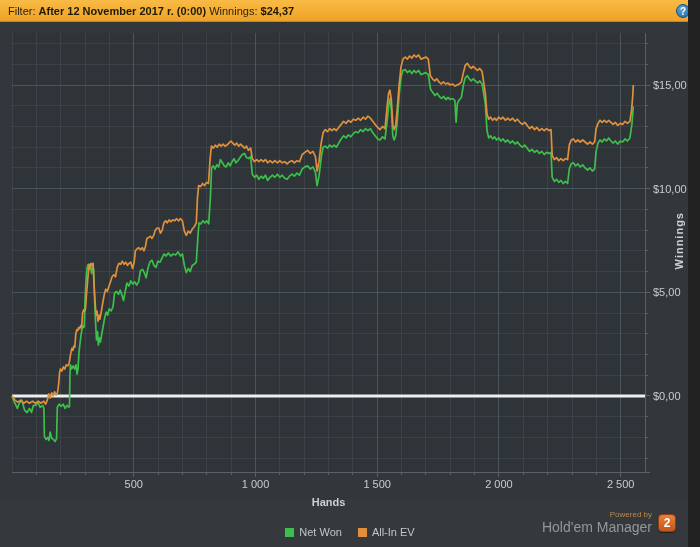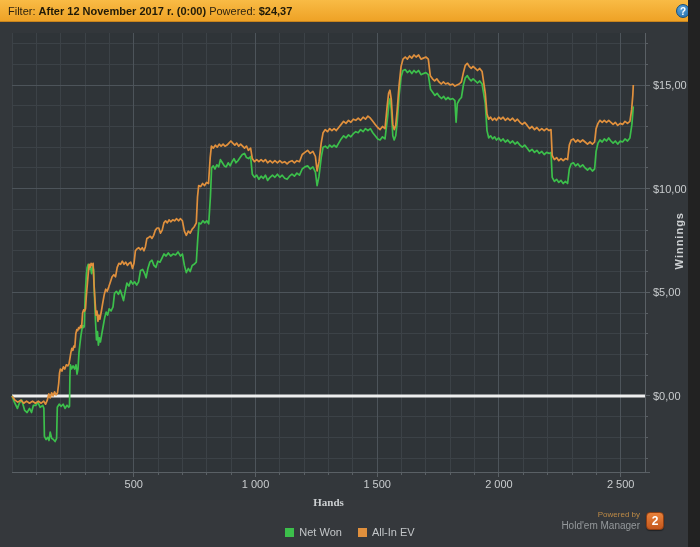--- a/index.html
+++ b/index.html
@@ -21,56 +21,56 @@
   .help{
     position:absolute;right:10px;top:4px;width:14px;height:14px;border-radius:50%;
     background:radial-gradient(circle at 35% 30%,#5ba3d9,#1f6aa8);
     color:#fff;font-size:10px;font-weight:bold;line-height:14px;text-align:center;
     border:1px solid #15507f;cursor:pointer;
   }
   .chart-panel{position:absolute;left:0;top:22px;width:700px;height:478px;background:#33373b;}
   svg text{font-family:"Liberation Sans","DejaVu Sans",sans-serif;}
   .xlabel{
     position:absolute;left:12px;width:633px;top:496px;text-align:center;
-    font-size:11px;font-weight:bold;color:#cdd0d2;font-family:Liberation Serif, serif;
+    font-size:11px;font-weight:bold;color:#cdd0d2;
   }
   .ylabel{
     position:absolute;right:3px;top:212px;
     writing-mode:vertical-rl;transform:rotate(180deg);
     font-size:11px;font-weight:bold;color:#cdd0d2;letter-spacing:1px;
   }
   .legend{
     position:absolute;left:0;top:523px;width:700px;height:18px;
     display:flex;justify-content:center;align-items:center;gap:16px;
     font-size:11px;color:#c3c6c8;
   }
   .legend-item{display:flex;align-items:center;gap:5px;}
   .swatch{width:9px;height:9px;display:inline-block;}
   .powered{
-    position:absolute;right:24px;top:511px;display:flex;align-items:center;gap:6px;
+    position:absolute;right:12px;top:511px;display:flex;align-items:center;gap:6px;
   }
   .powered-text{text-align:right;line-height:1.1;}
   .powered-by-line{font-size:8px;color:#bd8a46;}
-  .brand-line{font-size:10px;color:#94989b;}
+  .brand-line{font-size:14px;color:#94989b;}
   .badge{
     width:18px;height:18px;border-radius:4px;
     background:linear-gradient(#e8813a,#c4571d);
     border:1px solid #8f3e12;
     color:#fff;font-size:12px;font-weight:bold;
     display:flex;align-items:center;justify-content:center;
     box-shadow:0 1px 1px rgba(0,0,0,.4);
   }
 </style>
 </head>
 <body>
 
 <div class="app">
 
   <div class="filter-bar">
-    <span>Filter: </span><span class="b">After 12 November 2017 r. (0:00)</span><span> Powered: </span><span class="b">$24,37</span>
+    <span>Filter: </span><span class="b">After 12 November 2017 r. (0:00)</span><span> Winnings: </span><span class="b">$24,37</span>
     <span class="help">?</span>
   </div>
 
   <div class="chart-panel">
     <svg id="plot" width="700" height="478">
         <rect x="12" y="11" width="633" height="439" fill="#2f3438"></rect>
         <g stroke="#3c4247" stroke-width="1" shape-rendering="crispEdges">
           <line x1="12" y1="436.1" x2="645" y2="436.1"></line>
           <line x1="12" y1="415.4" x2="645" y2="415.4"></line>
           <line x1="12" y1="394.7" x2="645" y2="394.7"></line>

